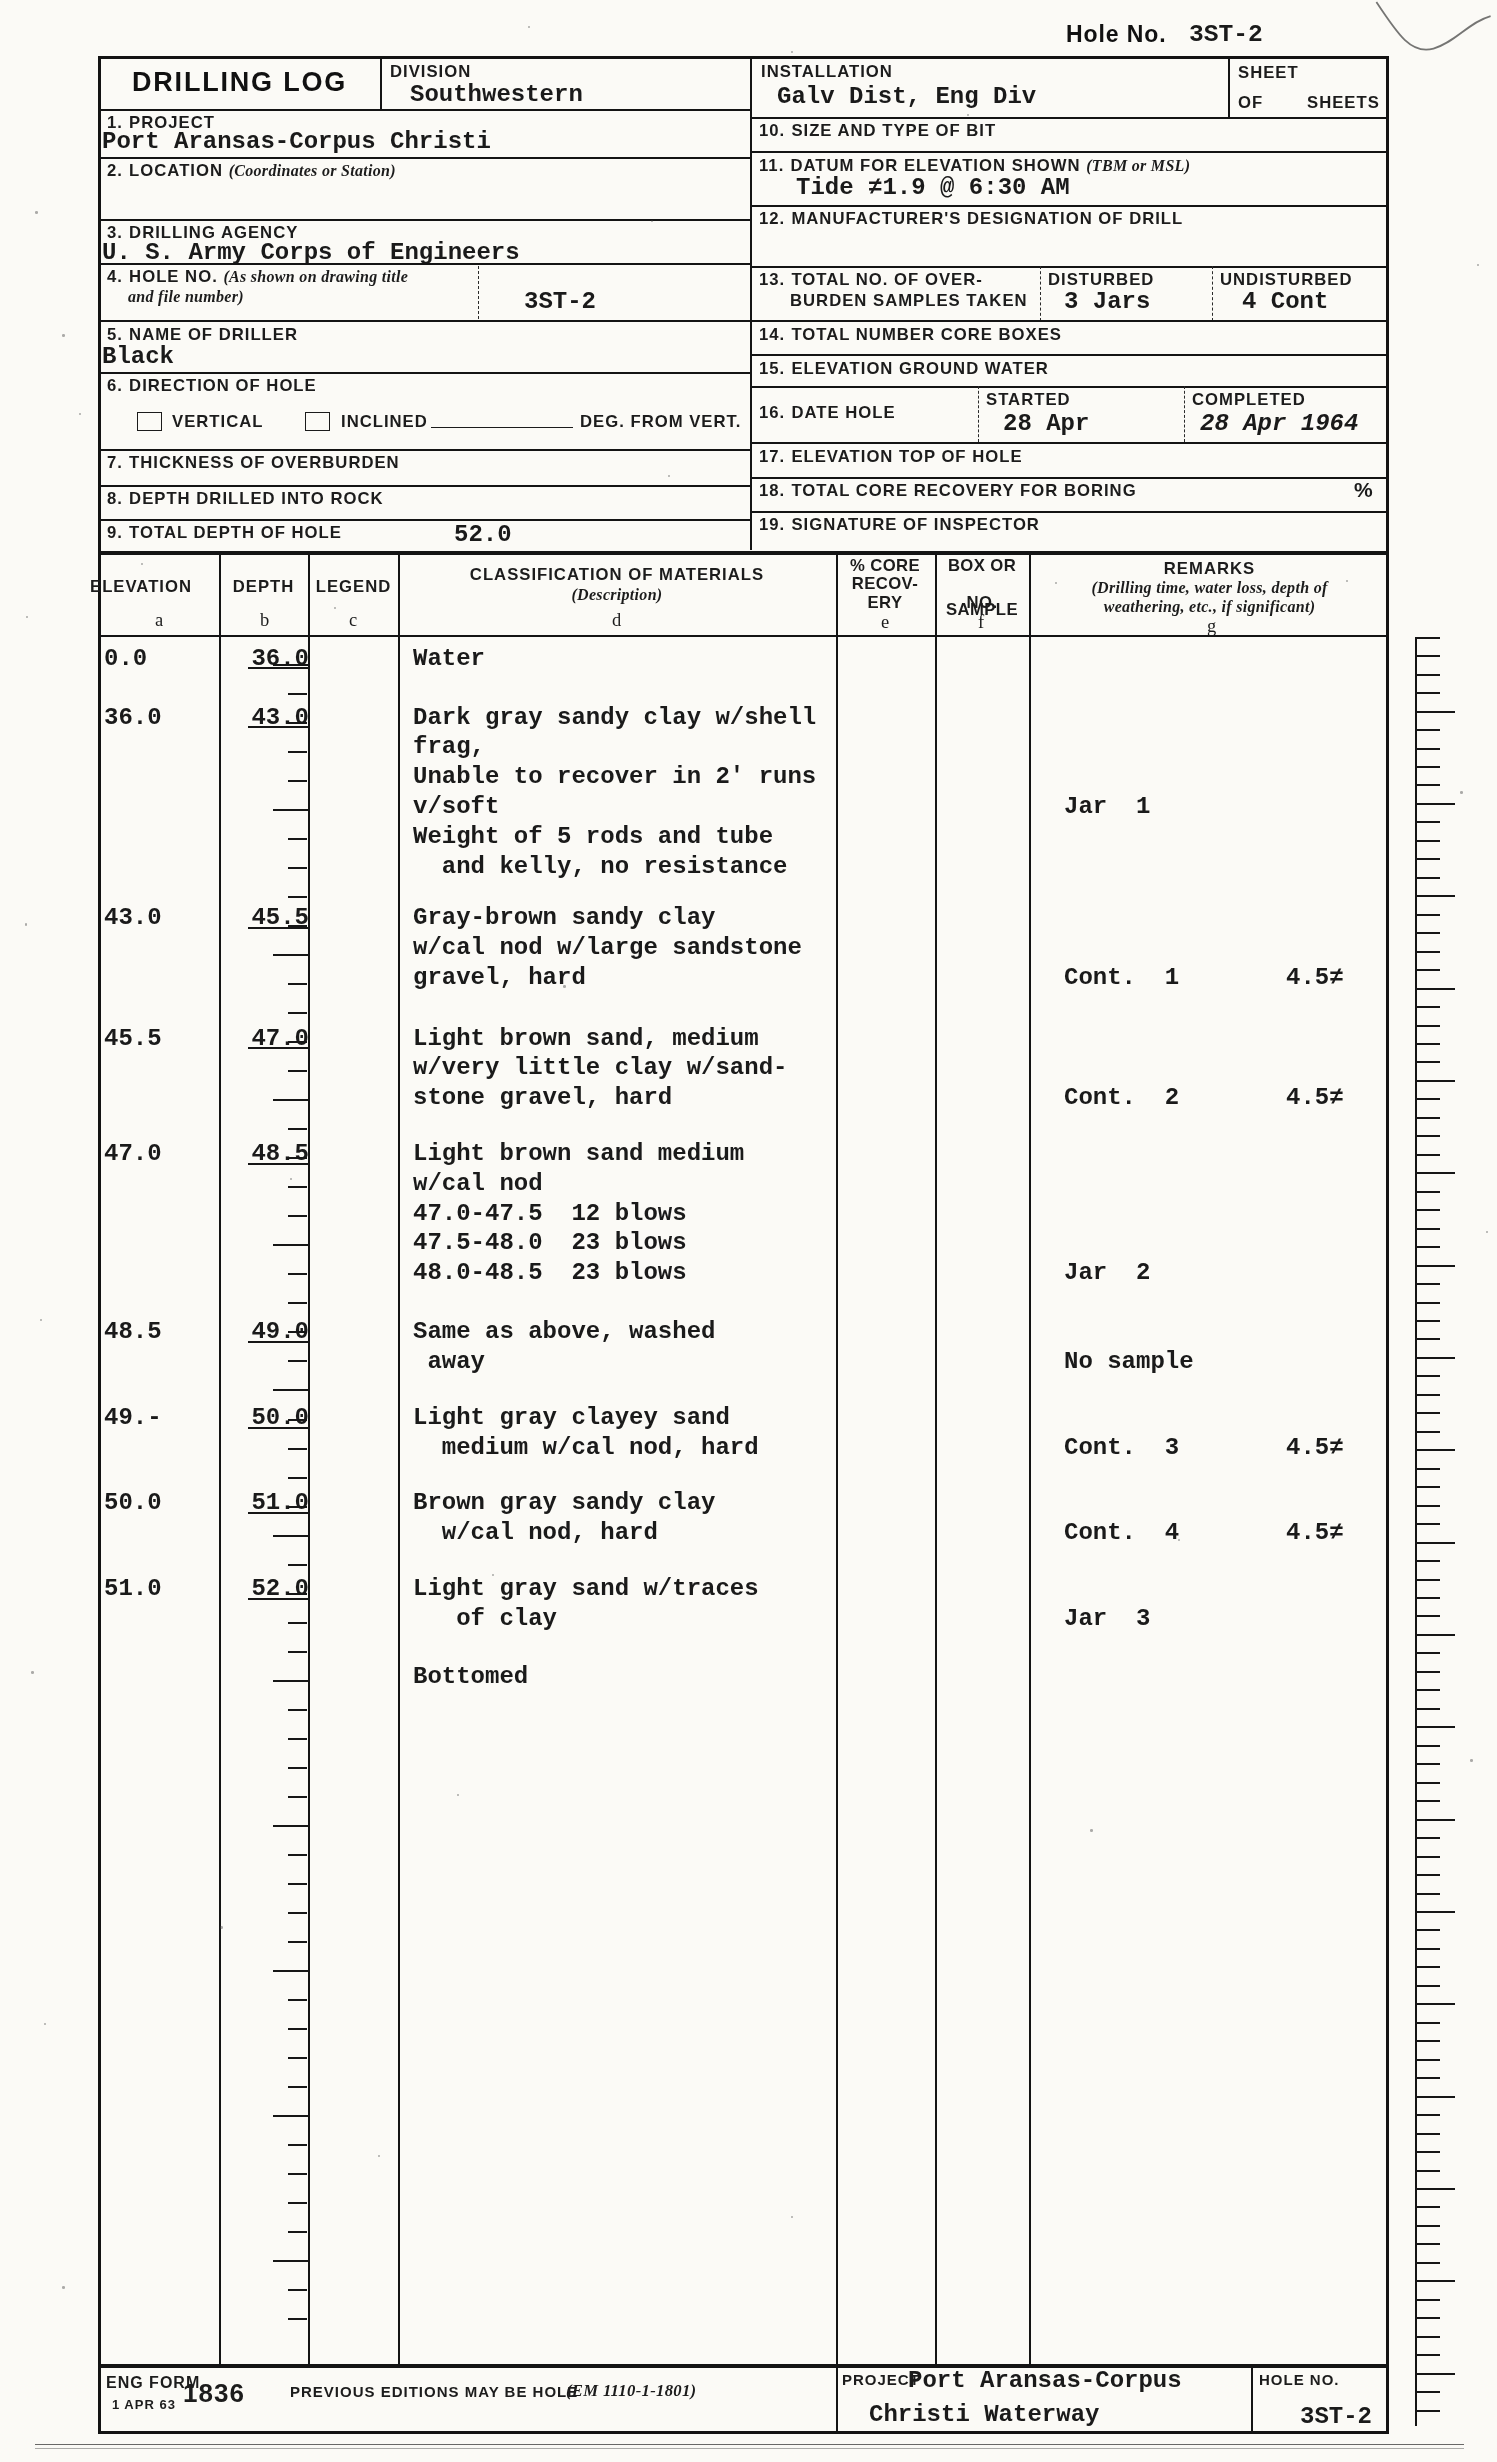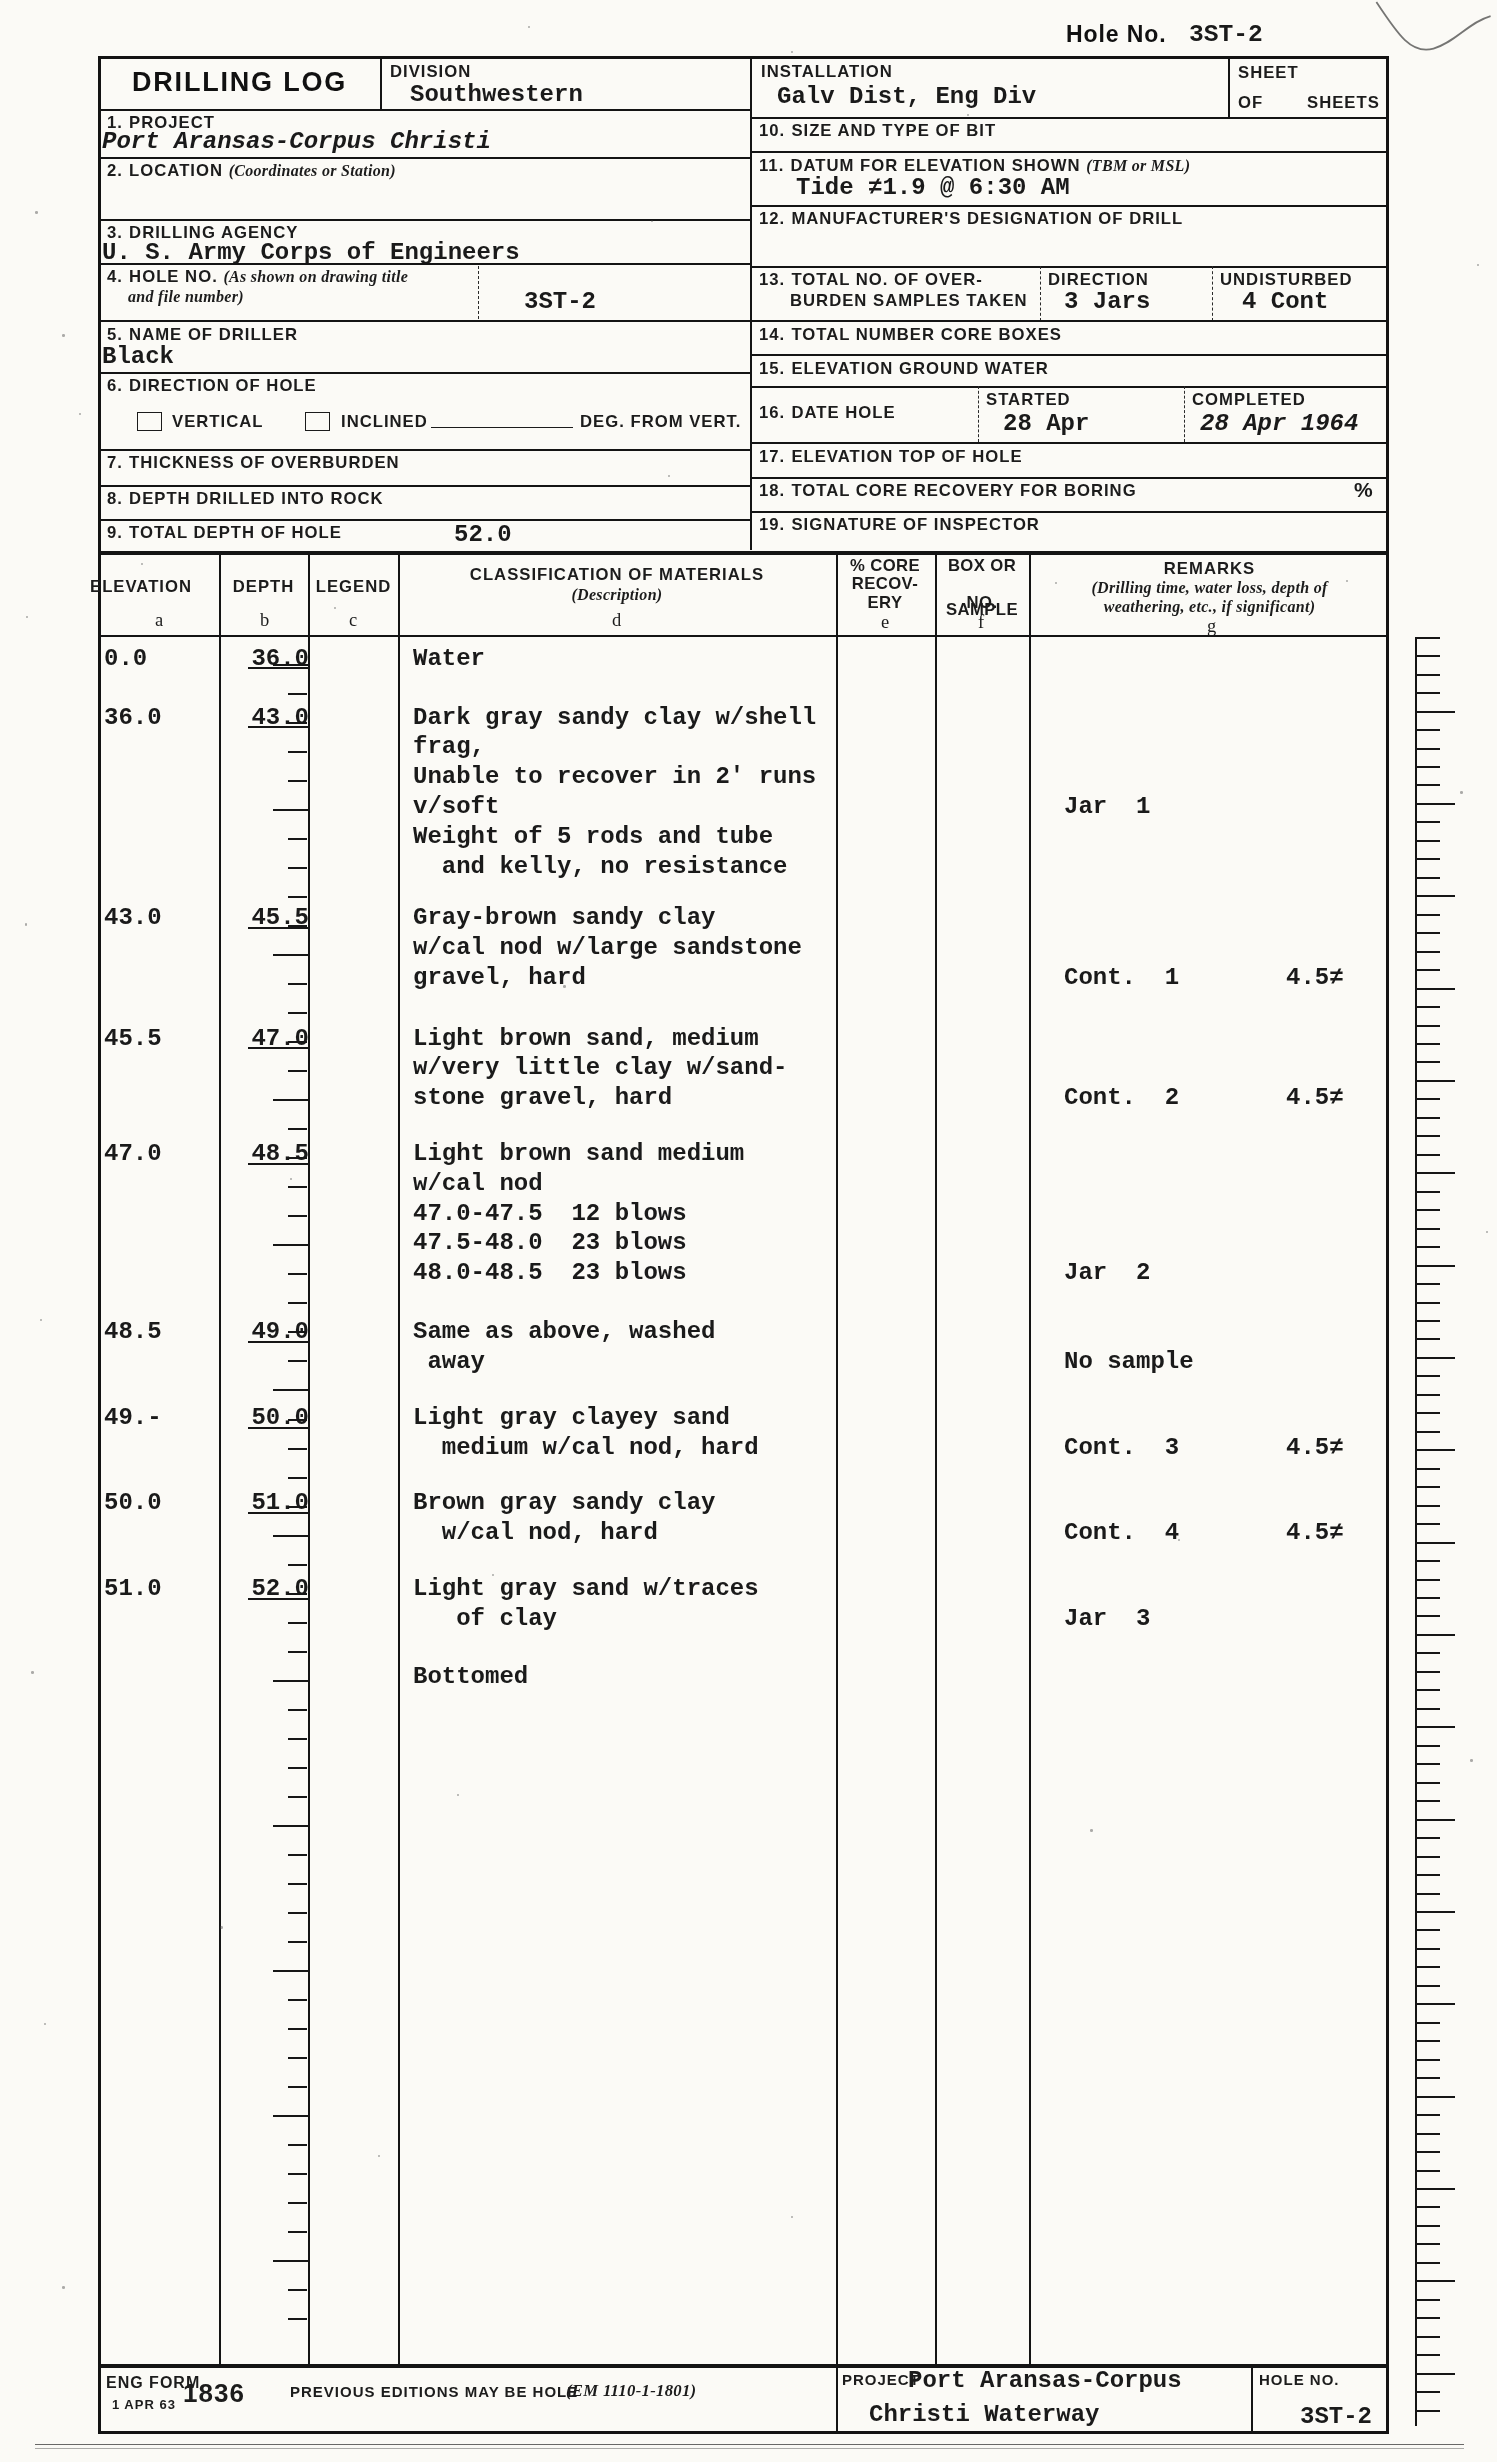--- a/index.html
+++ b/index.html
@@ -56,21 +56,21 @@
   <div class="lbl" style="left:761px;top:62px;">INSTALLATION</div>
   <div class="mono" style="left:777px;top:83px;">Galv Dist, Eng Div</div>
 
   <div class="lbl" style="left:1238px;top:63px;">SHEET</div>
   <div class="lbl" style="left:1238px;top:93px;">OF</div>
   <div class="lbl" style="left:1307px;top:93px;">SHEETS</div>
 
   <div class="hline" style="left:98px;top:109px;width:652px;"></div>
   <div class="lbl" style="left:107px;top:113px;">
     <span class="num">1.</span><span>PROJECT</span></div>
-  <div class="mono" style="left:102px;top:128px;font-style:italic;">Port Aransas-Corpus Christi</div>
+  <div class="mono" style="left:102px;top:128px;">Port Aransas-Corpus Christi</div>
 
   <div class="hline" style="left:98px;top:157px;width:652px;"></div>
   <div class="lbl" style="left:107px;top:161px;">
     <span class="num">2.</span><span>LOCATION</span>
     <span class="sub">(Coordinates or Station)</span></div>
 
   <div class="hline" style="left:98px;top:219px;width:652px;"></div>
   <div class="lbl" style="left:107px;top:223px;">
     <span class="num">3.</span><span>DRILLING AGENCY</span></div>
   <div class="mono" style="left:102px;top:239px;">U. S. Army Corps of Engineers</div>
@@ -123,21 +123,21 @@
 
   <div class="hline" style="left:750px;top:205px;width:639px;"></div>
   <div class="lbl" style="left:759px;top:209px;">
     <span class="num">12.</span><span>MANUFACTURER'S DESIGNATION OF DRILL</span></div>
 
   <div class="hline" style="left:750px;top:266px;width:639px;"></div>
   <div class="lbl" style="left:759px;top:270px;">
     <span class="num">13.</span><span>TOTAL NO. OF OVER-</span></div>
   <div class="lbl" style="left:790px;top:291px;">BURDEN SAMPLES TAKEN</div>
   <div class="vdash" style="left:1040px;top:266px;height:55px;"></div>
-  <div class="lbl" style="left:1048px;top:270px;">DIRECTION</div>
+  <div class="lbl" style="left:1048px;top:270px;">DISTURBED</div>
   <div class="mono" style="left:1064px;top:288px;">3 Jars</div>
   <div class="vdash" style="left:1212px;top:266px;height:55px;"></div>
   <div class="lbl" style="left:1220px;top:270px;">UNDISTURBED</div>
   <div class="mono" style="left:1242px;top:288px;">4 Cont</div>
 
   <div class="hline" style="left:750px;top:320px;width:639px;"></div>
   <div class="lbl" style="left:759px;top:325px;">
     <span class="num">14.</span><span>TOTAL NUMBER CORE BOXES</span></div>
 
   <div class="hline" style="left:750px;top:354px;width:639px;"></div>

